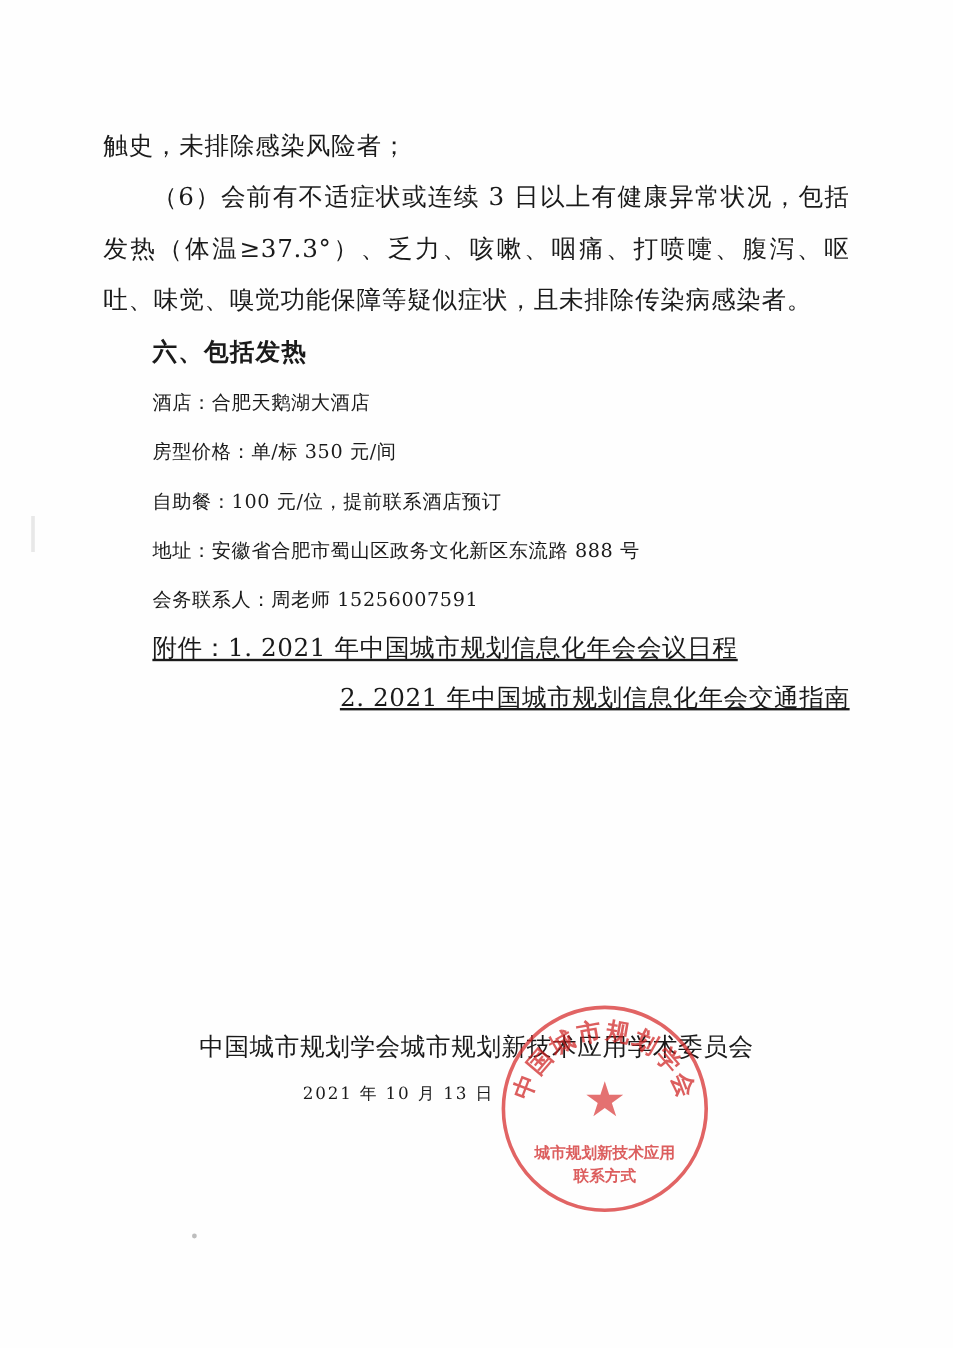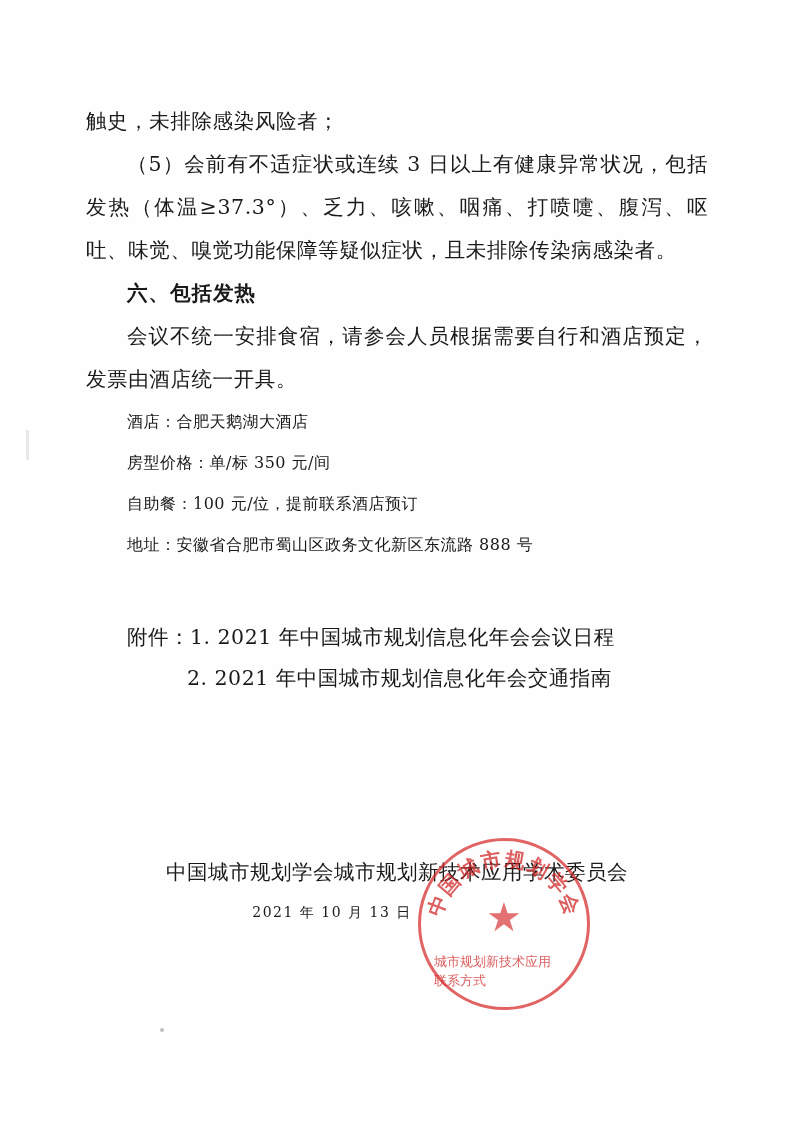--- a/index.html
+++ b/index.html
@@ -48,31 +48,32 @@
     font-family: "DejaVu Sans", "Liberation Sans", sans-serif;
   }
   .sub {
     font-size: 16px;
     line-height: 41px;
     letter-spacing: 0.5px;
     margin: 0;
     text-indent: 41px;
   }
   .attach-block {
-    margin-top: 52px;
+    text-decoration: underline;
   }
   .attach-line {
     font-size: 20.5px;
     line-height: 41px;
     letter-spacing: 0.5px;
     margin: 0;
     text-indent: 41px;
   }
   .attach-line.second {
     text-indent: 101px;
+    text-align: right;
   }
   .signature {
     position: absolute;
     left: 86px;
     top: 852px;
     width: 622px;
     text-align: center;
   }
   .sig-org {
     font-size: 20.5px;
@@ -125,24 +126,25 @@
     font-family: "DejaVu Sans", "Liberation Sans", sans-serif;
     font-weight: bold;
     letter-spacing: 2px;
   }
   .seal-bottom {
     position: absolute;
     left: 50%;
     top: 66%;
     transform: translateX(-50%);
     width: 140px;
+    text-align: center;
     color: rgba(206, 32, 32, 0.72);
     font-family: "DejaVu Sans", "Liberation Sans", sans-serif;
     font-size: 13px;
-    font-weight: normal;
+    font-weight: bold;
     line-height: 19px;
     white-space: nowrap;
   }
   .page-edge-mark {
     position: absolute;
     left: 26px;
     top: 430px;
     width: 3px;
     height: 30px;
     background: #e8e8e8;
@@ -161,32 +163,32 @@
 <body>
 
 <div class="page">
 
   <div class="page-edge-mark"></div>
 
   <div class="content">
 
     <p class="para">触史，未排除感染风险者；</p>
 
-    <p class="para indent">（5）会前有不适症状或连续 3 日以上有健康异常状况，包括发热（体温≥37.3°）、乏力、咳嗽、咽痛、打喷嚏、腹泻、呕吐、味觉、嗅觉功能保障等疑似症状，且未排除传染病感染者。</p>
+    <p class="para indent">（6）会前有不适症状或连续 3 日以上有健康异常状况，包括发热（体温≥37.3°）、乏力、咳嗽、咽痛、打喷嚏、腹泻、呕吐、味觉、嗅觉功能保障等疑似症状，且未排除传染病感染者。</p>
 
     <p class="heading">六、包括发热</p>
 
-    <p class="para indent2">会议不统一安排食宿，请参会人员根据需要自行和酒店预定，发票由酒店统一开具。</p>
 
     <p class="sub">酒店：合肥天鹅湖大酒店</p>
     <p class="sub">房型价格：单/标 350 元/间</p>
     <p class="sub">自助餐：100 元/位，提前联系酒店预订</p>
     <p class="sub">地址：安徽省合肥市蜀山区政务文化新区东流路 888 号</p>
 
 
+    <p class="sub">会务联系人：周老师 15256007591</p>
 
     <div class="attach-block">
       <p class="attach-line">附件：1. 2021 年中国城市规划信息化年会会议日程</p>
       <p class="attach-line second">2. 2021 年中国城市规划信息化年会交通指南</p>
     </div>
 
   </div>
 
   <div class="signature">
     <div class="sig-org">中国城市规划学会城市规划新技术应用学术委员会</div>

